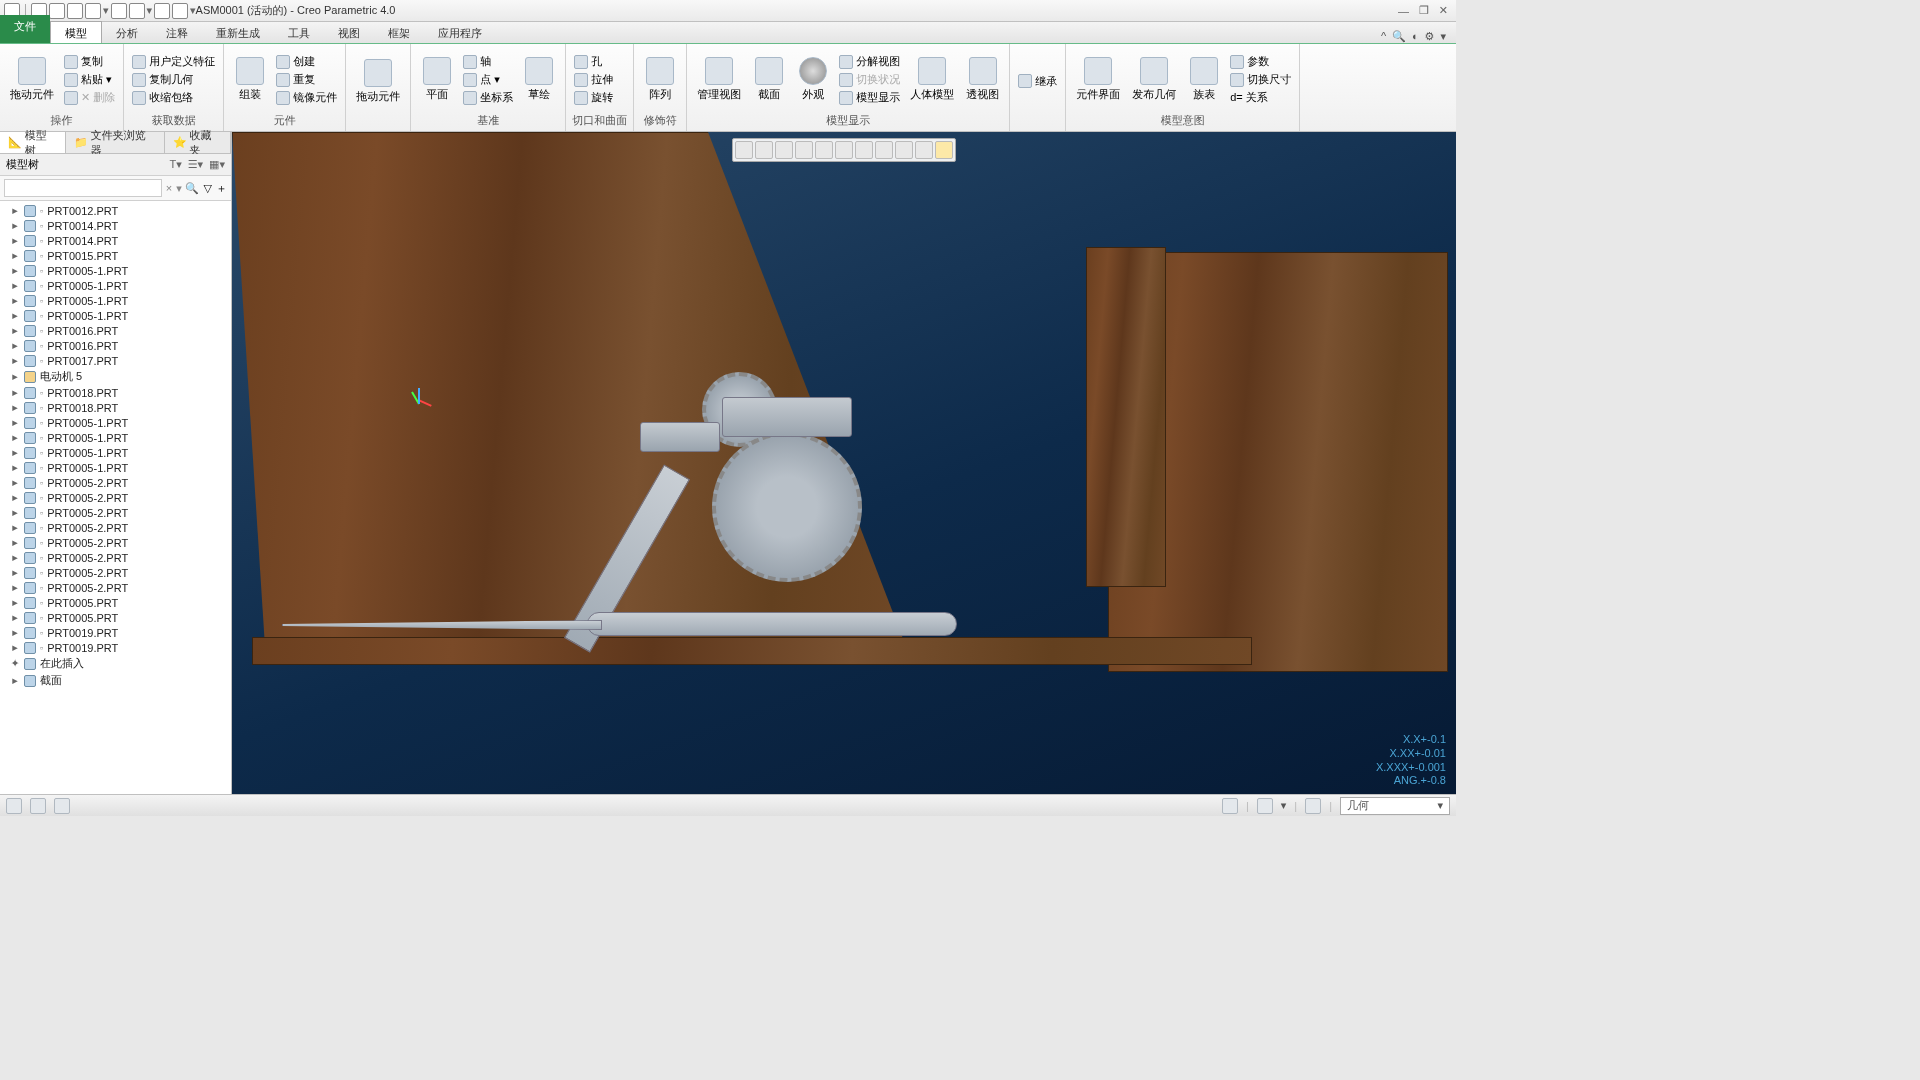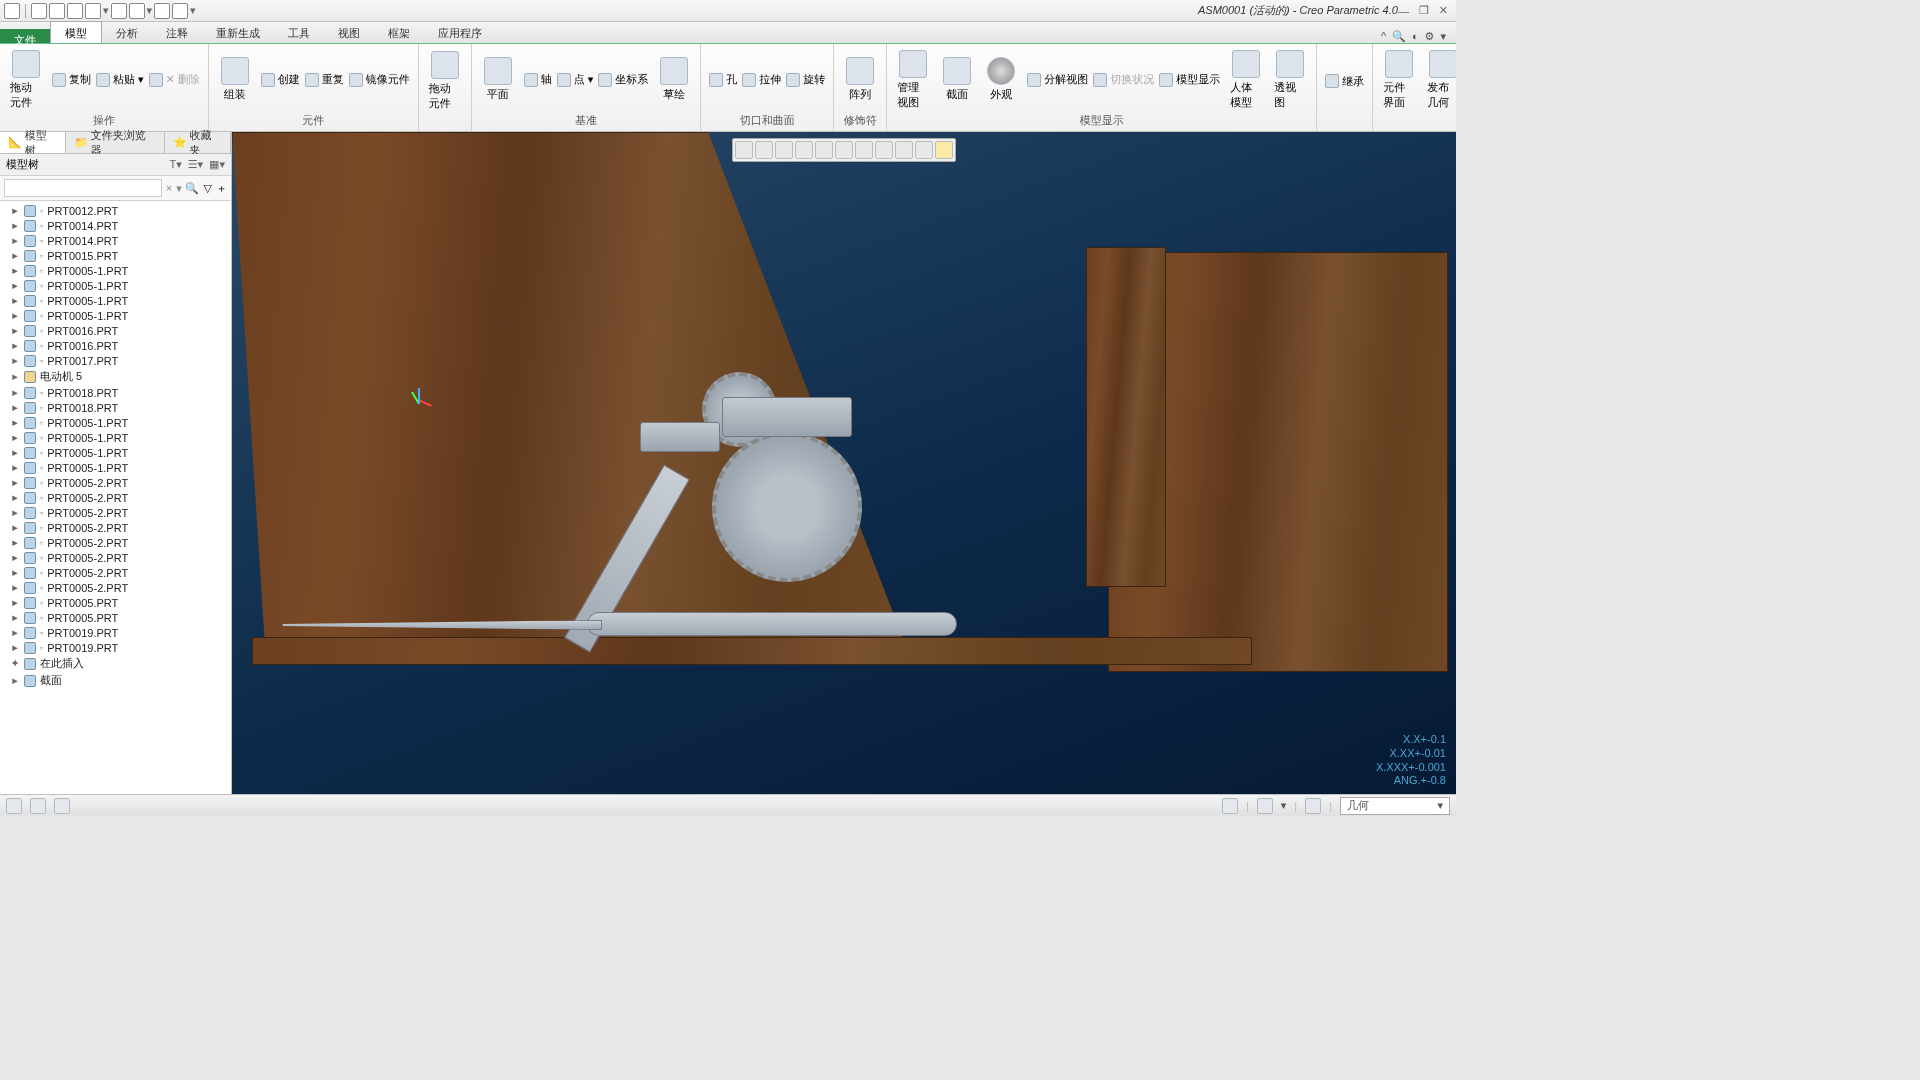--- a/index.html
+++ b/index.html
@@ -3,41 +3,41 @@
 <meta charset="utf-8">
 <style>
 * { margin: 0; padding: 0; box-sizing: border-box; font-family: "Microsoft YaHei", "Segoe UI", sans-serif; }
 body { width: 1456px; height: 816px; background: #e8e8e8; overflow: hidden; position: relative; font-size: 11px; }
 
 
 .titlebar { height: 22px; background: linear-gradient(#f8f8f8,#eaeaea); display: flex; align-items: center; border-bottom: 1px solid #c0c0c0; }
 .tb-left { display: flex; align-items: center; gap: 2px; padding-left: 4px; }
 .tb-icon { width: 16px; height: 16px; background: #fff; border: 1px solid #888; border-radius: 2px; display:inline-block;}
 .tb-sep { width:1px; height:14px; background:#aaa; margin:0 3px;}
-.tb-center { flex: 1; text-align: right; color: #333; font-style: italic; }
+.tb-center { flex: 1; text-align: left; color: #333; }
 .tb-right { display: flex; align-items: center; gap: 10px; padding-right: 8px; color: #666; }
 .tb-btn { cursor: pointer; }
 
 
 .tabs { height: 22px; background: linear-gradient(#f4f4f4,#e4e4e4); display: flex; align-items: flex-end; border-bottom: 1px solid #6b8; }
-.tab-file { background: #2a8b4a; color: #fff; padding: 4px 14px; height:14px; }
+.tab-file { background: #2a8b4a; color: #fff; padding: 4px 14px; height:28px; }
 .tab { padding: 4px 14px; color: #333; height:22px; border-top:1px solid transparent;}
 .tab.active { background: #fff; border: 1px solid #aaa; border-bottom: none; color:#000; }
 .tabs-right { margin-left: auto; display:flex; gap:6px; padding-right:10px; color:#555;}
 
 
 .ribbon { height: 88px; background: linear-gradient(#fdfdfd,#f0f0f0); border-bottom: 1px solid #c0c0c0; display: flex; }
 .rgroup { border-right: 1px solid #d0d0d0; padding: 2px 6px; display:flex; flex-direction:column; justify-content:space-between;}
 .rgroup-body { display:flex; gap:4px; align-items:center; flex:1;}
 .rgroup-label { text-align:center; color:#555; font-size:11px; padding-bottom:1px;}
 .rbtn-big { display:flex; flex-direction:column; align-items:center; gap:2px; padding:2px 4px; min-width:40px;}
 .rbtn-big .ico { width:28px; height:28px; background:#dce3ea; border:1px solid #a8b8c8; border-radius:3px;}
 .rbtn-sm { display:flex; align-items:center; gap:3px; padding:1px 2px; white-space:nowrap;}
 .rbtn-sm .ico { width:14px; height:14px; background:#d8e0e8; border:1px solid #a0b0c0; border-radius:2px;}
-.rcol { display:flex; gap:1px; justify-content:center;}
+.rcol { display:flex; flex-direction:column; gap:1px; justify-content:center;}
 
 
 .workspace { position:absolute; top:132px; left:0; right:0; bottom:22px; display:flex; }
 .sidepanel { width:232px; background:#f5f5f5; border-right:1px solid #c0c0c0; display:flex; flex-direction:column;}
 .sp-tabs { height:22px; display:flex; border-bottom:1px solid #c0c0c0; background:#eaeaea;}
 .sp-tab { padding:3px 8px; border-right:1px solid #c0c0c0; display:flex; align-items:center; gap:3px; font-size:11px; color:#333;}
 .sp-tab.active { background:#fff;}
 .sp-title { padding:3px 6px; display:flex; align-items:center; border-bottom:1px solid #d0d0d0; background:#f0f0f0;}
 .sp-title-tools { margin-left:auto; display:flex; gap:6px; color:#666;}
 .sp-search { padding:3px 4px; display:flex; align-items:center; gap:4px; border-bottom:1px solid #d0d0d0; background:#f8f8f8;}
@@ -129,20 +129,39 @@
             <span>复制</span>
           </div>
       <div class="rbtn-sm"><span class="ico"></span><span>粘贴</span>▾</div>
       <div class="rbtn-sm" style="color:#aaa"><span class="ico"></span>✕ <span>删除</span></div>
     </div>
       </div>
     <div class="rgroup-label">操作</div>
   </div>
   <div class="rgroup">
       <div class="rgroup-body">
+    <div class="rcol">
+      <div class="rbtn-sm">
+            <span class="ico"></span>
+            <span>用户定义特征</span>
+          </div>
+      <div class="rbtn-sm">
+            <span class="ico"></span>
+            <span>复制几何</span>
+          </div>
+      <div class="rbtn-sm">
+            <span class="ico"></span>
+            <span>收缩包络</span>
+          </div>
+    </div>
+      </div>
+    <div class="rgroup-label">获取数据</div>
+  </div>
+  <div class="rgroup">
+      <div class="rgroup-body">
     <div class="rbtn-big">
           <div class="ico"></div>
           <span>组装</span>
         </div>
     <div class="rcol">
       <div class="rbtn-sm">
             <span class="ico"></span>
             <span>创建</span>
           </div>
       <div class="rbtn-sm">

